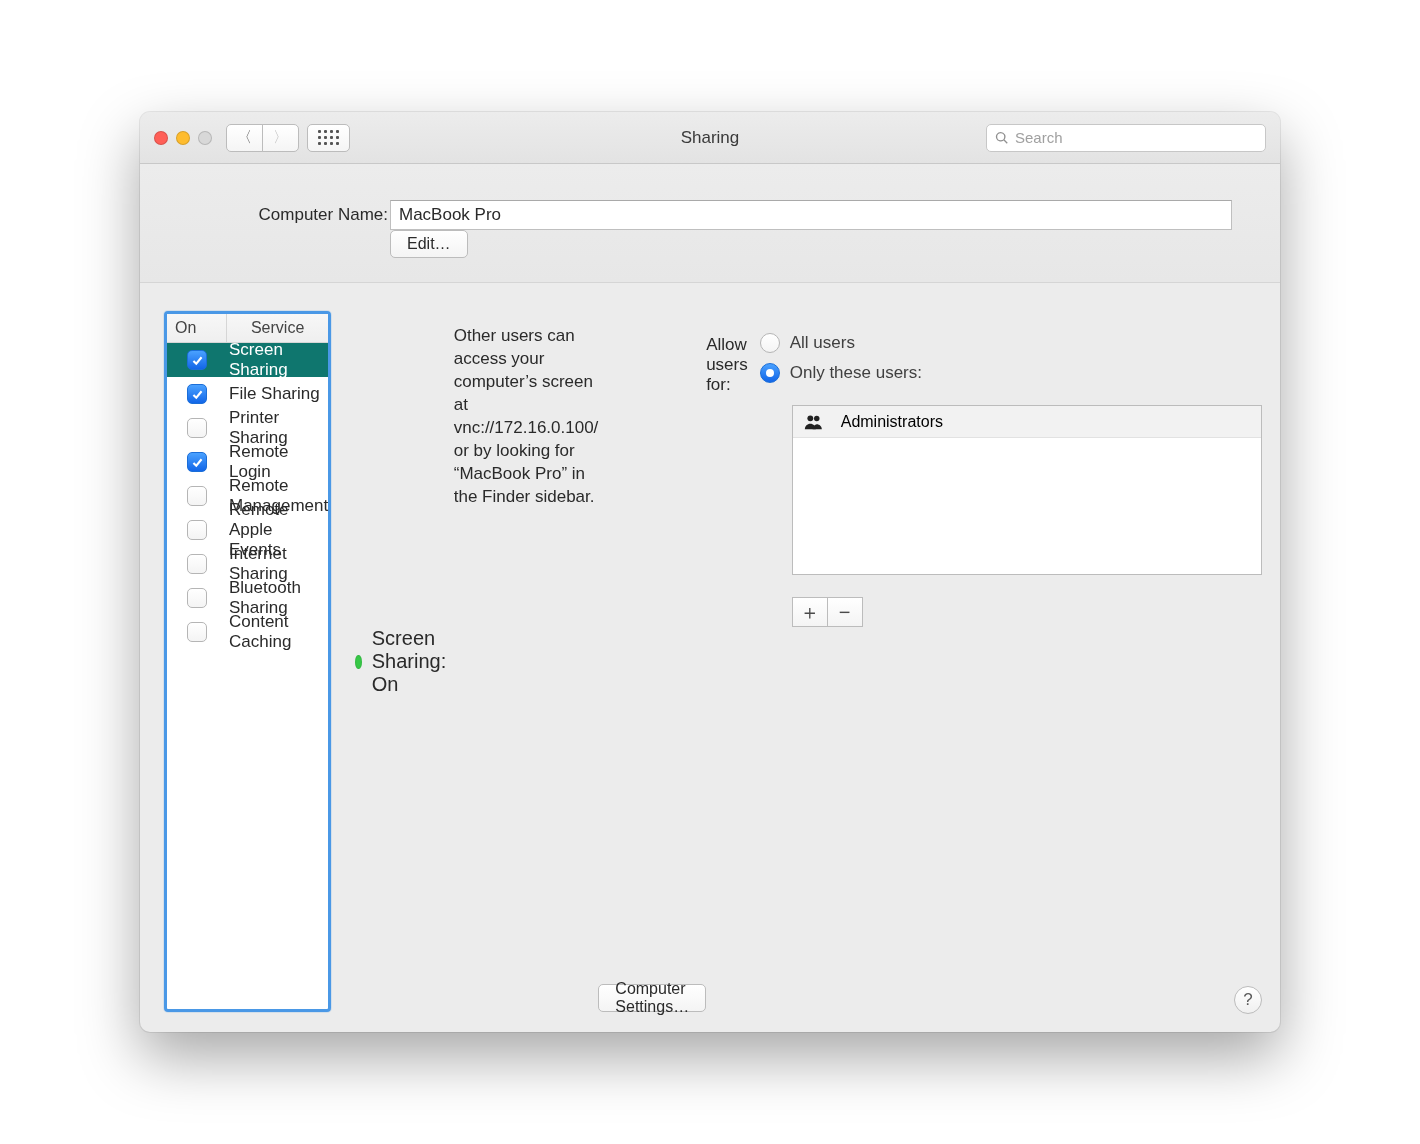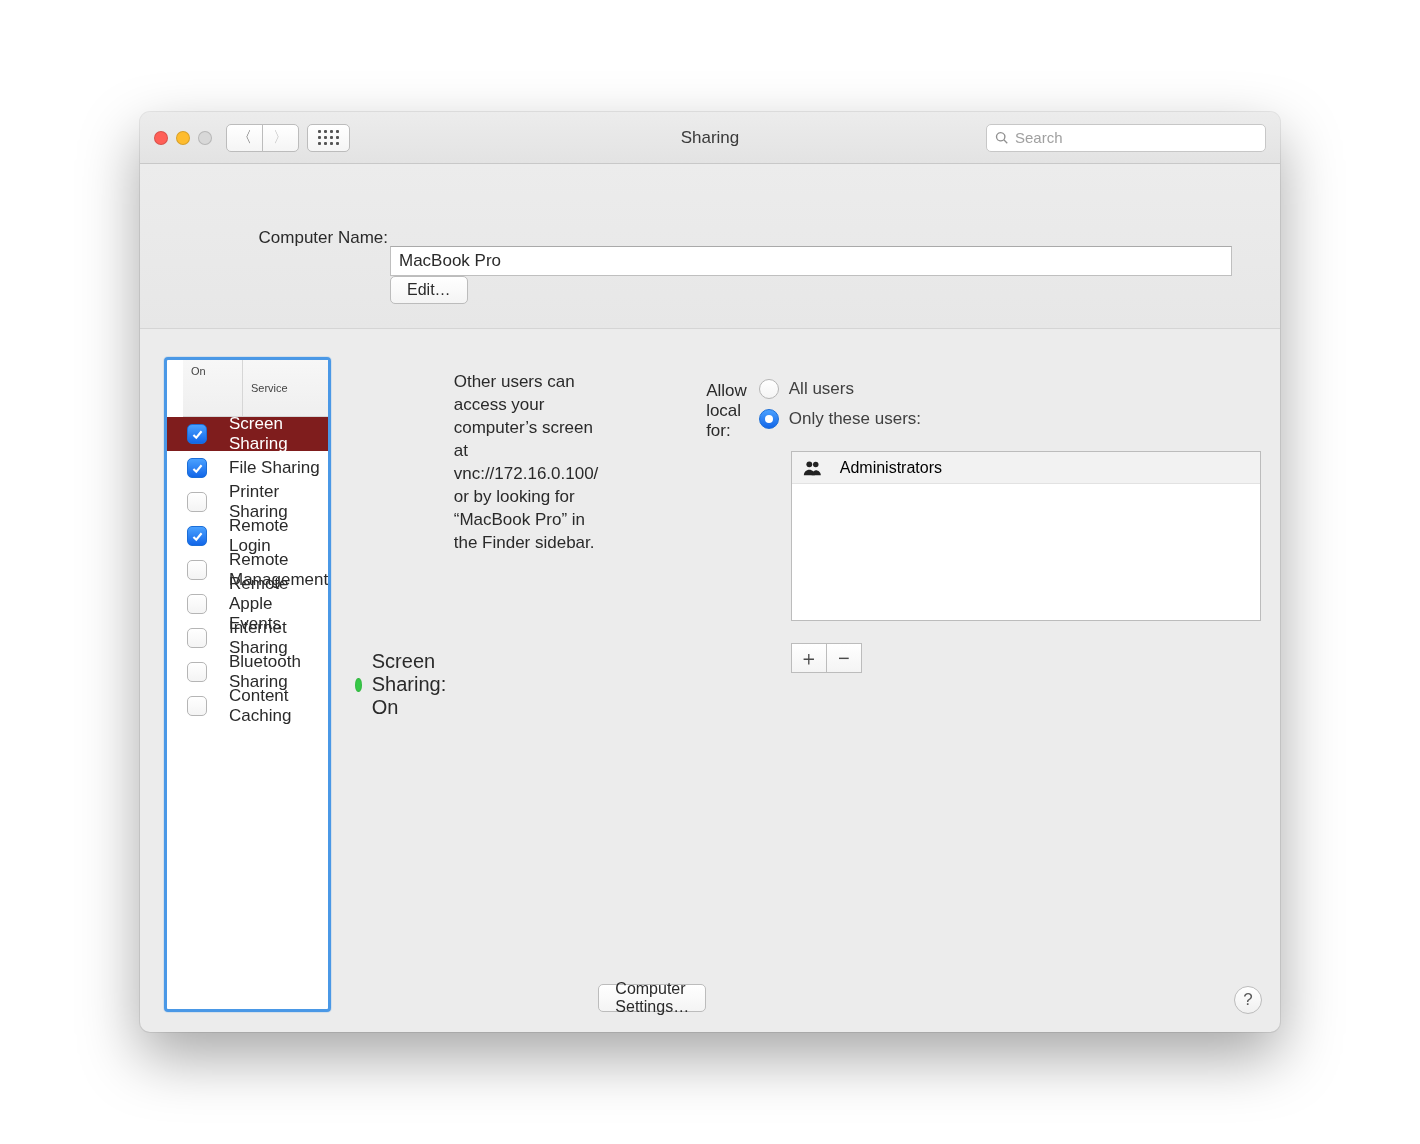--- a/index.html
+++ b/index.html
@@ -60,44 +60,44 @@
   .upper {
     padding: 36px 48px 24px 48px;
     border-bottom:1px solid #d5d5d5;
     background:linear-gradient(#ececec,#e7e7e7);
   }
   .row { display:flex; align-items:center; gap:2px; }
   .label-right { width:200px; text-align:right; font-size:17px; color:#2a2a2a;}
   .textfield {
     flex:1; height:30px; background:#fff; border:1px solid #bfbfbf;
     border-top-color:#a9a9a9; border-radius:0;
-    padding:4px 8px; font-size:17px; color:#2a2a2a;margin-top:46px;
+    padding:4px 8px; font-size:17px; color:#2a2a2a;
   }
   .helptxt { margin-top:10px; font-size:17px; color:#2a2a2a; line-height:1.35; }
   .pushbtn {
     background:linear-gradient(#fff,#f4f4f4);
     border:1px solid #bcbcbc; border-radius:5px;
     height:28px; padding:0 16px; font-size:16px; color:#2a2a2a;
     display:inline-flex; align-items:center;
   }
 
   
   .main { flex:1; display:flex; padding:28px 48px 20px 24px; gap:24px; position:relative;}
   .svclist {
     width:340px;
     border:3px solid #4a98e6; border-radius:4px;
     background:#fff;
     display:flex; flex-direction:column;
     box-shadow:0 0 0 1px rgba(74,152,230,0.15);
   }
-  .svchdr { display:flex; background:linear-gradient(#f7f7f7,#efefef); border-bottom:1px solid #d6d6d6; font-size:11px; color:#444;margin-left:16px;}
+  .svchdr { display:flex; background:linear-gradient(#f7f7f7,#efefef); border-bottom:1px solid #d6d6d6; font-size:16px; color:#444;}
   .svchdr .c1 { width:60px; padding:5px 8px; border-right:1px solid #d6d6d6;}
-  .svchdr .c2 { flex:1; padding:22px 8px;}
+  .svchdr .c2 { flex:1; padding:5px 8px;text-align:center;}
   .svcrow { display:flex; align-items:center; height:34px; }
-  .svcrow.sel { background:#7f1d1d; color:#fff; }
+  .svcrow.sel { background:#0f766e; color:#fff; }
   .svcrow .c1 { width:60px; display:flex; justify-content:center;}
   .svcrow .c2 { flex:1; font-size:17px; padding-left:2px; color:#2a2a2a;}
   .svcrow.sel .c2 { color:#fff; }
   .chk {
     width:20px; height:20px; border-radius:5px;
     border:1px solid #b5b5b5; background:linear-gradient(#fff,#f4f4f4);
     display:flex; align-items:center; justify-content:center;
   }
   .chk.on { background:linear-gradient(#4aa1ff,#1266e8); border-color:#1b6ed8;}
   .chk svg { width:13px; height:13px; stroke:#fff; stroke-width:2.6; fill:none; display:none;}
@@ -283,21 +283,21 @@
         <div class="statusdot"></div>
         <div>Screen Sharing: On</div>
       </div>
       <div class="desc">Other users can access your computer’s screen at vnc://172.16.0.100/ or by looking for “MacBook Pro” in the Finder sidebar.</div>
       <div class="pushbtn compset">
         <span>Computer Settings…</span>
       </div>
       <div class="divider"></div>
 
       <div class="access">
-        <div class="access-label">Allow local for:</div>
+        <div class="access-label">Allow users for:</div>
         <div class="radios">
           <div class="radio-row">
             <div class="radio"></div>
             <span>All users</span>
           </div>
           <div class="radio-row">
             <div class="radio on"></div>
             <span>Only these users:</span>
           </div>
           <div class="userlist">

